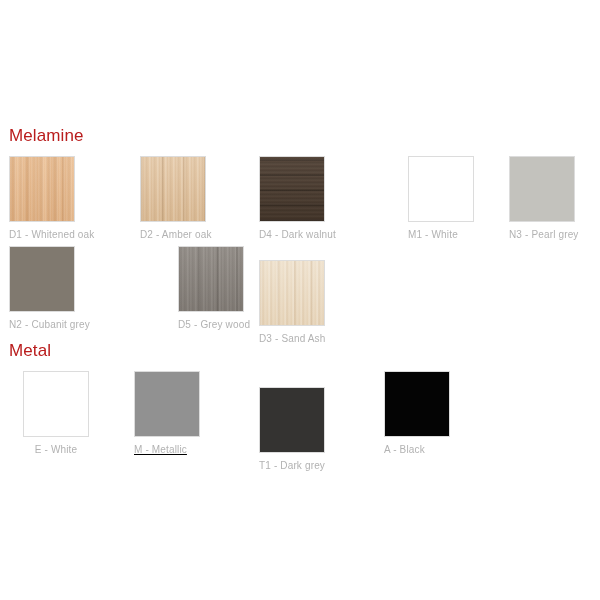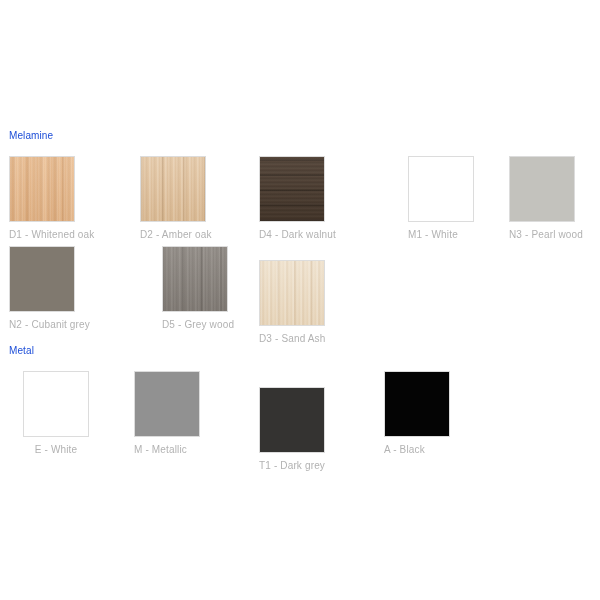--- a/index.html
+++ b/index.html
@@ -26,23 +26,23 @@
   .section {
     position: absolute;
     left: 0;
     width: 600px;
   }
 
   .section-title {
     position: absolute;
     left: 9px;
     top: 0;
-    font-size: 10px;
+    font-size: 17px;
     line-height: 16px;
-    color: #1d4ed8;
+    color: #b91c1c;
     font-weight: 400;
     letter-spacing: 0.1px;
     white-space: nowrap;
   }
 
   .swatch-grid {
     position: absolute;
     left: 0;
     top: 0;
     width: 600px;
@@ -217,29 +217,29 @@
         <div class="swatch-cell" style="left: 384px; top: 0px; padding-left: 24px;">
           <div class="swatch-chip">
             <div class="grain tex-white"></div>
           </div>
           <div class="swatch-label">M1 - White</div>
         </div>
         <div class="swatch-cell" style="left: 509px; top: 0px;">
           <div class="swatch-chip">
             <div class="grain tex-pearl-grey"></div>
           </div>
-          <div class="swatch-label">N3 - Pearl wood</div>
+          <div class="swatch-label">N3 - Pearl grey</div>
         </div>
         <div class="swatch-cell" style="left: 9px; top: 90px;">
           <div class="swatch-chip">
             <div class="grain tex-cubanit-grey"></div>
           </div>
           <div class="swatch-label">N2 - Cubanit grey</div>
         </div>
-        <div class="swatch-cell" style="left: 134px; top: 90px; padding-left: 28px;">
+        <div class="swatch-cell" style="left: 150px; top: 90px; padding-left: 28px;">
           <div class="swatch-chip">
             <div class="grain tex-grey-wood"></div>
           </div>
           <div class="swatch-label">D5 - Grey wood</div>
         </div>
         <div class="swatch-cell" style="left: 259px; top: 104px;">
           <div class="swatch-chip">
             <div class="grain tex-sand-ash"></div>
           </div>
           <div class="swatch-label">D3 - Sand Ash</div>
@@ -250,21 +250,21 @@
   <div class="section" id="section-metal" style="top:343px;">
     <div class="section-title">Metal</div>
 
     <div class="swatch-grid" id="grid-metal" style="top:28px;">
         <div class="swatch-cell" style="left: 23px; top: 0px; text-align: center;">
           <div class="swatch-chip">
             <div class="grain tex-metal-white"></div>
           </div>
           <div class="swatch-label">E - White</div>
         </div>
-        <div class="swatch-cell" style="left: 134px; top: 0px;">
+        <div class="swatch-cell" style="left: 134px; top: 0px; text-decoration: underline;">
           <div class="swatch-chip">
             <div class="grain tex-metallic"></div>
           </div>
           <div class="swatch-label">M - Metallic</div>
         </div>
         <div class="swatch-cell" style="left: 259px; top: 16px;">
           <div class="swatch-chip">
             <div class="grain tex-dark-grey"></div>
           </div>
           <div class="swatch-label">T1 - Dark grey</div>

